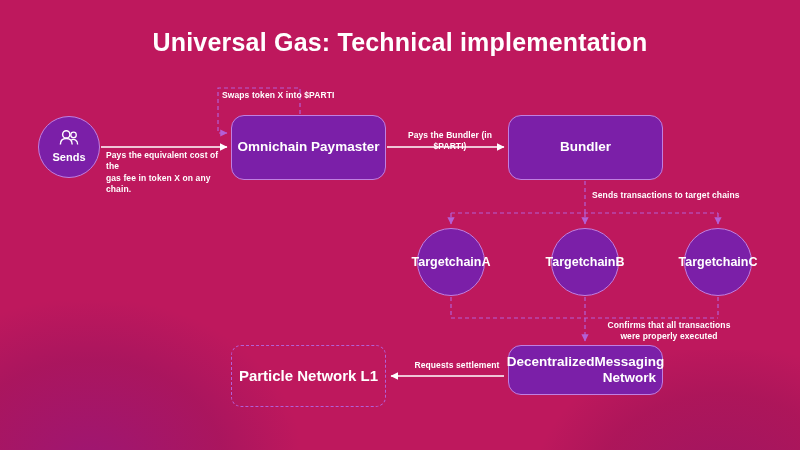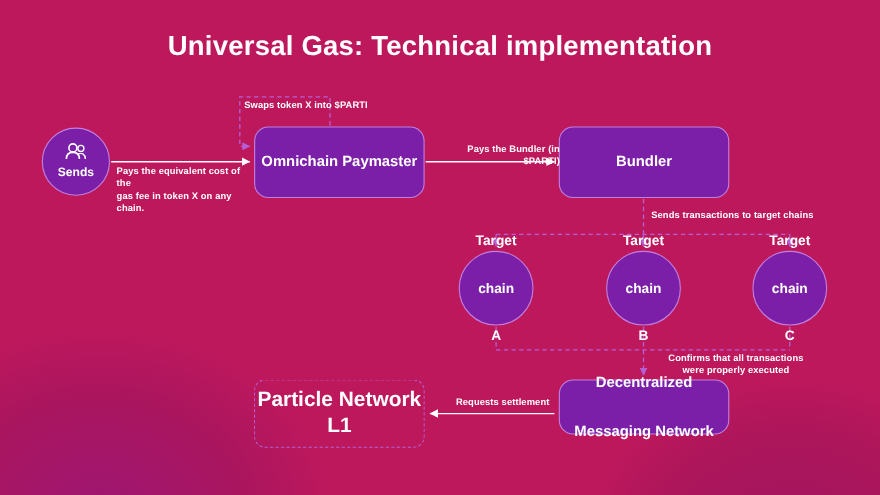--- a/index.html
+++ b/index.html
@@ -66,21 +66,21 @@
     background: #7b1fa8;
     border: 1.5px solid #c07fe0;
     border-radius: 13px;
     font-size: 13.5px;
     font-weight: bold;
   }
   .box-dashed {
     background: transparent;
     border: 1.5px dashed #b45fd6;
     border-radius: 10px;
-    font-size: 19px;
+    font-size: 15px;
     font-weight: bold;
   }
   .circle {
     background: #7b1fa8;
     border: 1.5px solid #c07fe0;
     border-radius: 50%;
     font-size: 12.5px;
     font-weight: bold;
   }
 
@@ -91,21 +91,21 @@
   }
   #user-node .user-label { font-size: 11px; font-weight: bold; }
   .user-glyph { display: block; line-height: 1; margin-bottom: -1px; }
 
   #paymaster-node { left: 231px; top: 115px; width: 155px; height: 65px; }
   #bundler-node  { left: 508px; top: 115px; width: 155px; height: 65px; }
 
   #chain-a { left: 417px; top: 228px; width: 68px; height: 68px; }
   #chain-b { left: 551px; top: 228px; width: 68px; height: 68px; }
   #chain-c { left: 684px; top: 228px; width: 68px; height: 68px; }
-  .chain-inner { display: flex; flex-direction: column; line-height: 1.2; gap: 28px; }
+  .chain-inner { display: flex; flex-direction: row; line-height: 1.2; }
 
   #dmn-node { left: 508px; top: 345px; width: 155px; height: 50px; }
   #pn-node  { left: 231px; top: 345px; width: 155px; height: 62px; }
 
   
   .edge-label {
     position: absolute;
     color: #ffffff;
     font-size: 8.5px;
     font-weight: bold;
@@ -116,21 +116,21 @@
   #label-swap {
     left: 222px; top: 90px; width: 120px;
     text-align: left;
   }
   #label-pays-equivalent {
     left: 106px; top: 150px; width: 122px;
     text-align: left;
   }
   #label-pays-bundler {
     left: 391px; top: 130px; width: 118px;
-    text-align: right;
+    text-align: center;
   }
   #label-sends-tx {
     left: 592px; top: 190px; width: 150px;
     text-align: left;
   }
   #label-confirms {
     left: 589px; top: 320px; width: 160px;
     text-align: center;
   }
   #label-requests {

